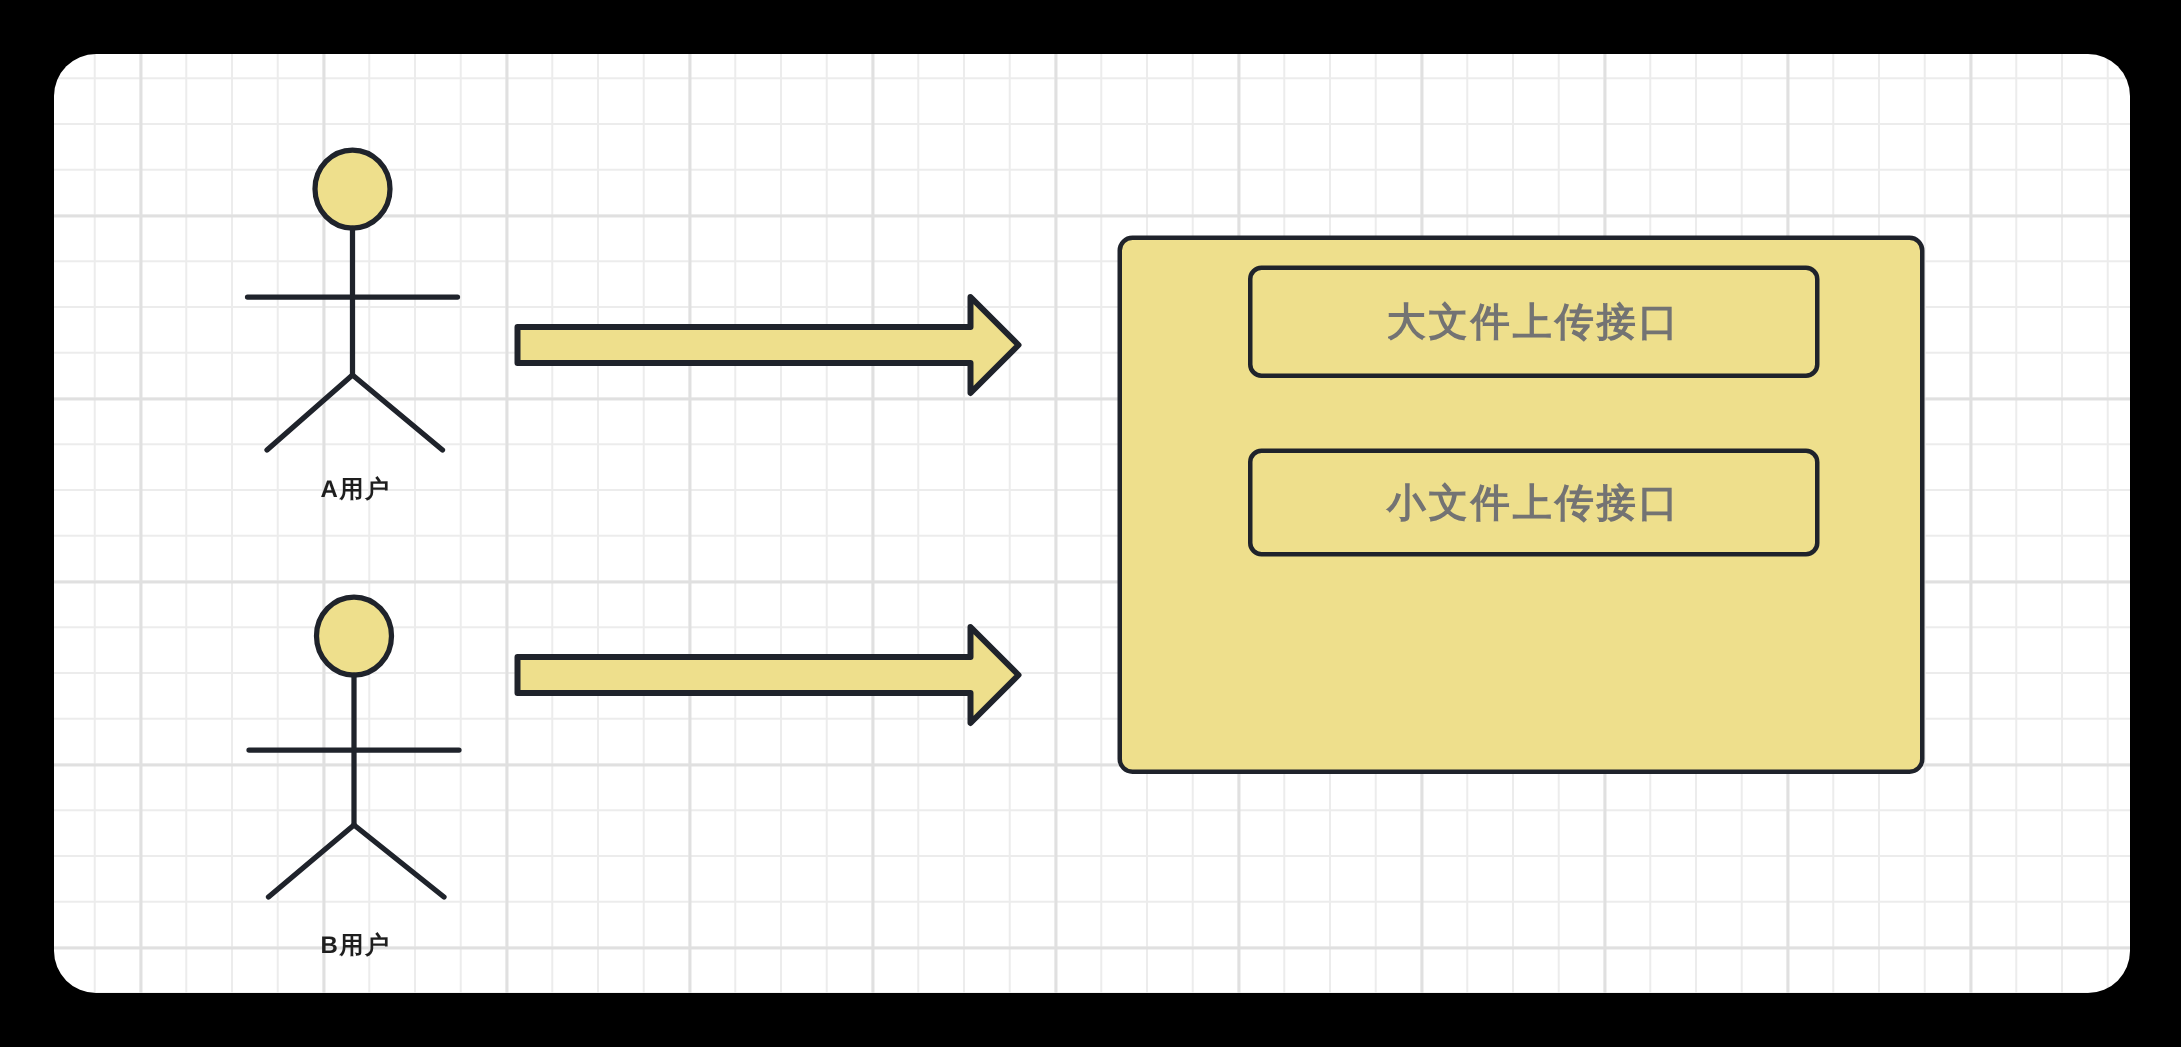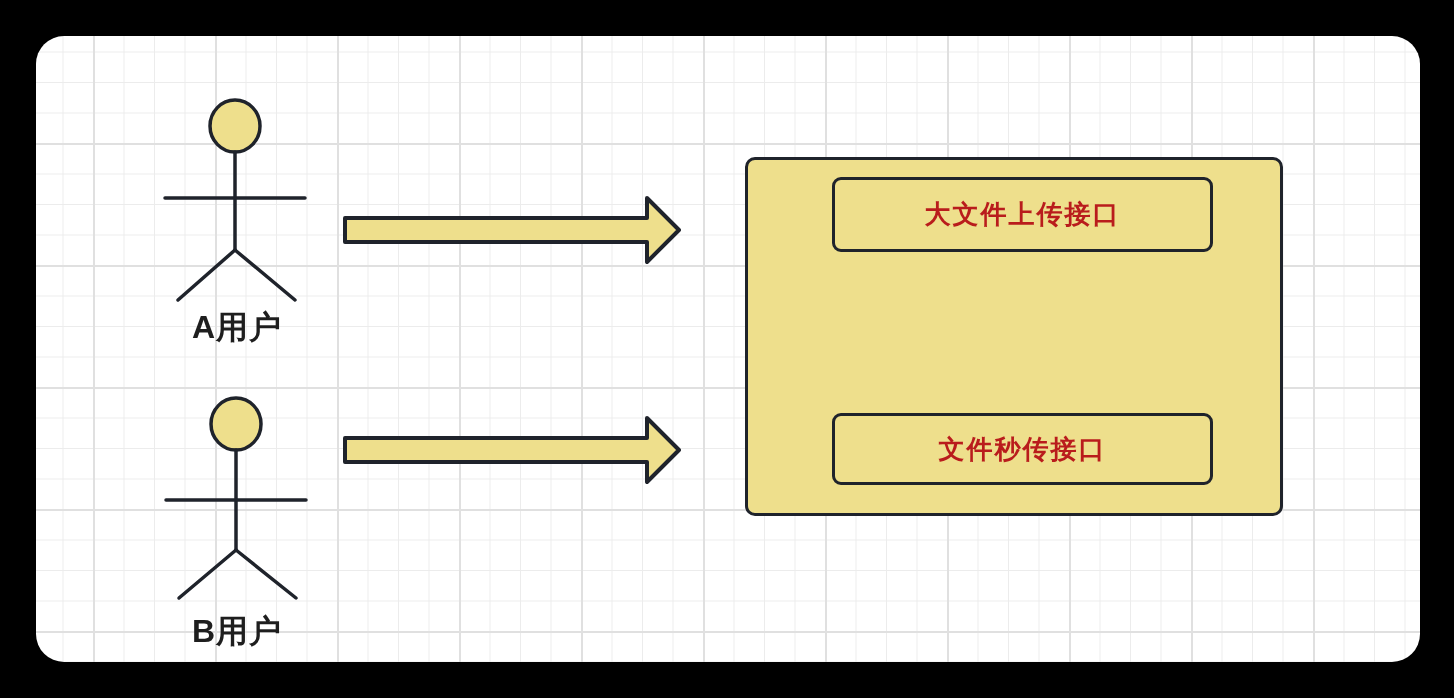--- a/index.html
+++ b/index.html
@@ -40,21 +40,21 @@
     top: 0;
     width: 1384px;
     height: 626px;
   }
   .actor-label {
     position: absolute;
     width: 160px;
     height: 28px;
     line-height: 28px;
     text-align: center;
-    font-size: 32px;
+    font-size: 16px;
     font-weight: 700;
     color: #1e1e1e;
     letter-spacing: 1px;
   }
   .actor-label.a { left: 121px; top: 277px; }
   .actor-label.b { left: 121px; top: 581px; text-align: center; }
   .server-box {
     position: absolute;
     left: 709px;
     top: 121px;
@@ -71,21 +71,21 @@
     width: 381px;
     background: #eedf8c;
     border: 3px solid #1f232b;
     border-radius: 9px;
     box-sizing: border-box;
     display: flex;
     align-items: center;
     justify-content: center;
     font-size: 26px;
     font-weight: 700;
-    color: #b91c1c;
+    color: #737373;
     letter-spacing: 2px;
   }
   .iface.one   { top: 141px; height: 75px; }
   .iface.two   { top: 263px; height: 72px; }
   .iface.three { top: 377px; height: 72px; }
 </style>
 </head>
 <body>
 
 <div class="stage">
@@ -117,16 +117,16 @@
         <polygon points="309,402 611,402 611,382 643,414 611,446 611,426 309,426" fill="#eedf8c" stroke="#1f232b" stroke-width="4" stroke-linejoin="round"></polygon>
       </g>
     </svg>
 
     <div class="actor-label a">A用户</div>
     <div class="actor-label b">B用户</div>
 
     <div class="server-box"></div>
 
     <div class="iface one">大文件上传接口</div>
-    <div class="iface three">文件秒传接口</div>
+    <div class="iface two">小文件上传接口</div>
 
   </div>
 </div>
 
 </body></html>

